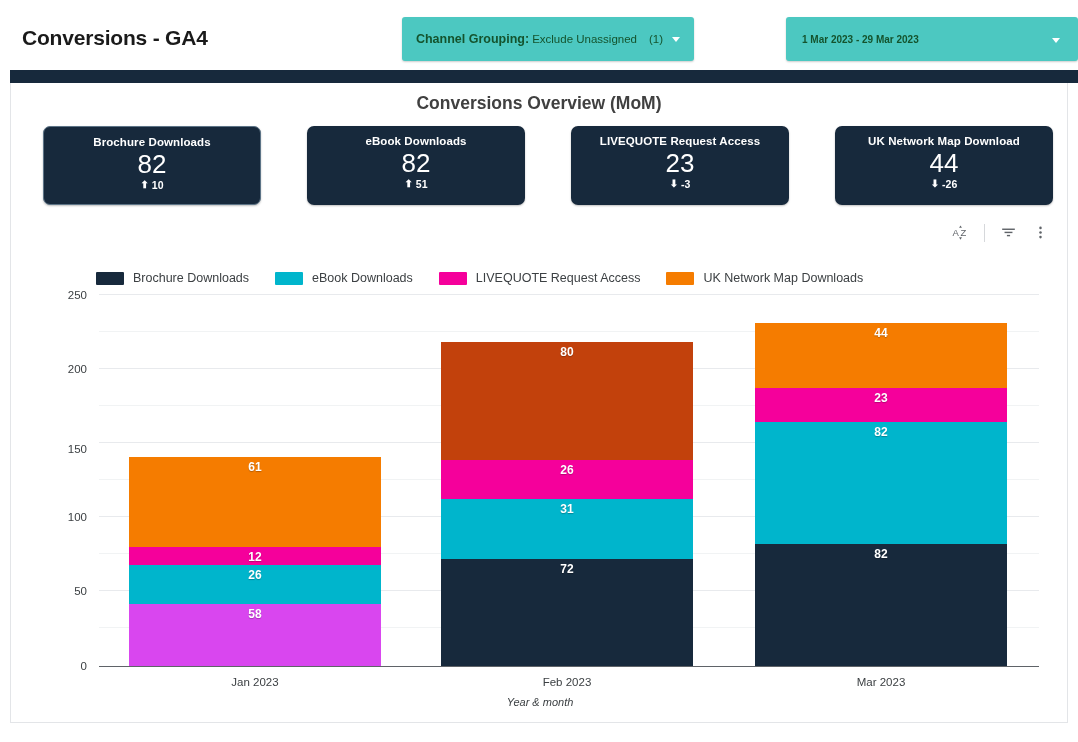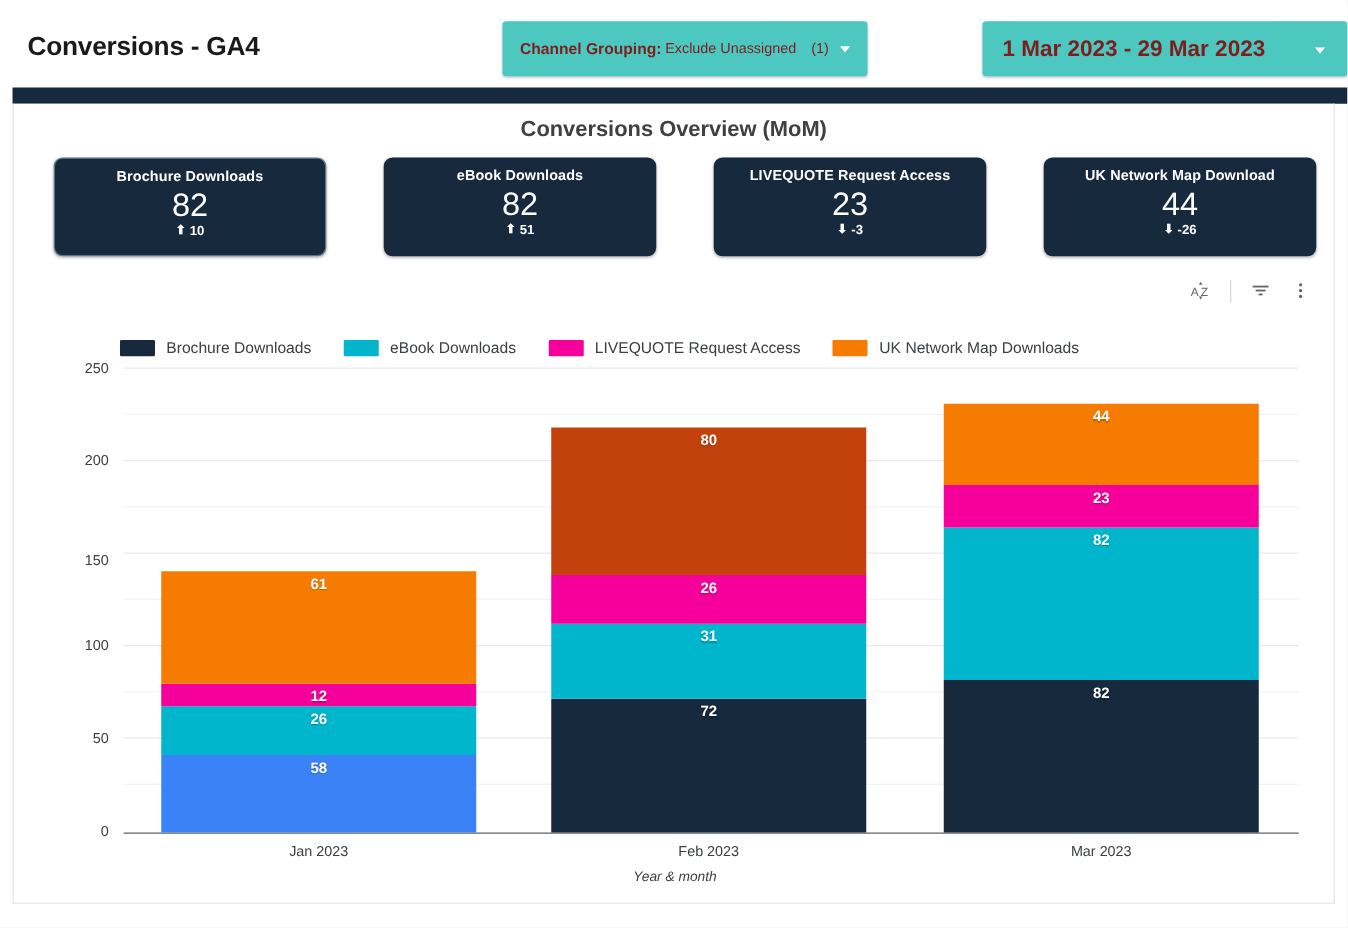--- a/index.html
+++ b/index.html
@@ -26,21 +26,21 @@
   .report-title {
     position: absolute; left: 22px; top: 22px;
     font-size: 21px; font-weight: bold; color: #1a1a1a;
     letter-spacing: -0.2px;
   }
 
   .control-chip {
     position: absolute;
     background: #4cc8c1;
     border-radius: 3px;
-    color: #7f1d1d;
+    color: #14532d;
     display: flex; align-items: center;
     box-shadow: 0 1px 2px rgba(0,0,0,0.20);
     cursor: pointer;
     user-select: none;
   }
   .chip-channel {
     left: 402px; top: 13px;
     width: 292px; height: 44px;
     justify-content: center;
     padding: 0 12px;
@@ -55,21 +55,21 @@
   .chip-channel .ch-count {
     font-size: 11.5px; margin-left: 12px; white-space: nowrap;
   }
   .chip-date {
     left: 786px; top: 13px;
     width: 292px; height: 44px;
     padding: 0 16px;
     justify-content: flex-start;
   }
   .chip-date .dt-label {
-    font-size: 18px; font-weight: bold; white-space: nowrap;
+    font-size: 10px; font-weight: bold; white-space: nowrap;
   }
   .caret {
     width: 0; height: 0;
     border-left: 4.5px solid transparent;
     border-right: 4.5px solid transparent;
     border-top: 5px solid #ffffff;
     display: inline-block;
   }
   .chip-channel .caret { margin-left: 9px; }
   .chip-date .caret { position: absolute; right: 18px; top: 21px; }
@@ -319,21 +319,21 @@
           <div class="ytick" style="bottom: auto; top: 296.4px;">50</div>
           <div class="gridline" style="bottom: 149.7px;"></div>
           <div class="ytick" style="bottom: auto; top: 222.3px;">100</div>
           <div class="gridline" style="bottom: 223.8px;"></div>
           <div class="ytick" style="bottom: auto; top: 154px; margin-left: 12px;">150</div>
           <div class="gridline" style="bottom: 297.9px;"></div>
           <div class="ytick" style="bottom: auto; top: 74.1px;">200</div>
           <div class="gridline" style="bottom: 372px;"></div>
           <div class="ytick" style="bottom: auto; top: 0px;">250</div>
           <div class="bar-group bg-0">
-            <div class="seg" style="height: 62px; background: #3b82f6;">
+            <div class="seg" style="height: 62px; background: #d946ef;">
               <span class="seg-label">58</span>
             </div>
             <div class="seg" style="height: 38.532px; background: rgb(0, 181, 204);">
               <span class="seg-label">26</span>
             </div>
             <div class="seg" style="height: 17.784px; background: rgb(245, 0, 155);">
               <span class="seg-label">12</span>
             </div>
             <div class="seg" style="height: 90.402px; background: rgb(245, 124, 0);">
               <span class="seg-label">61</span>

